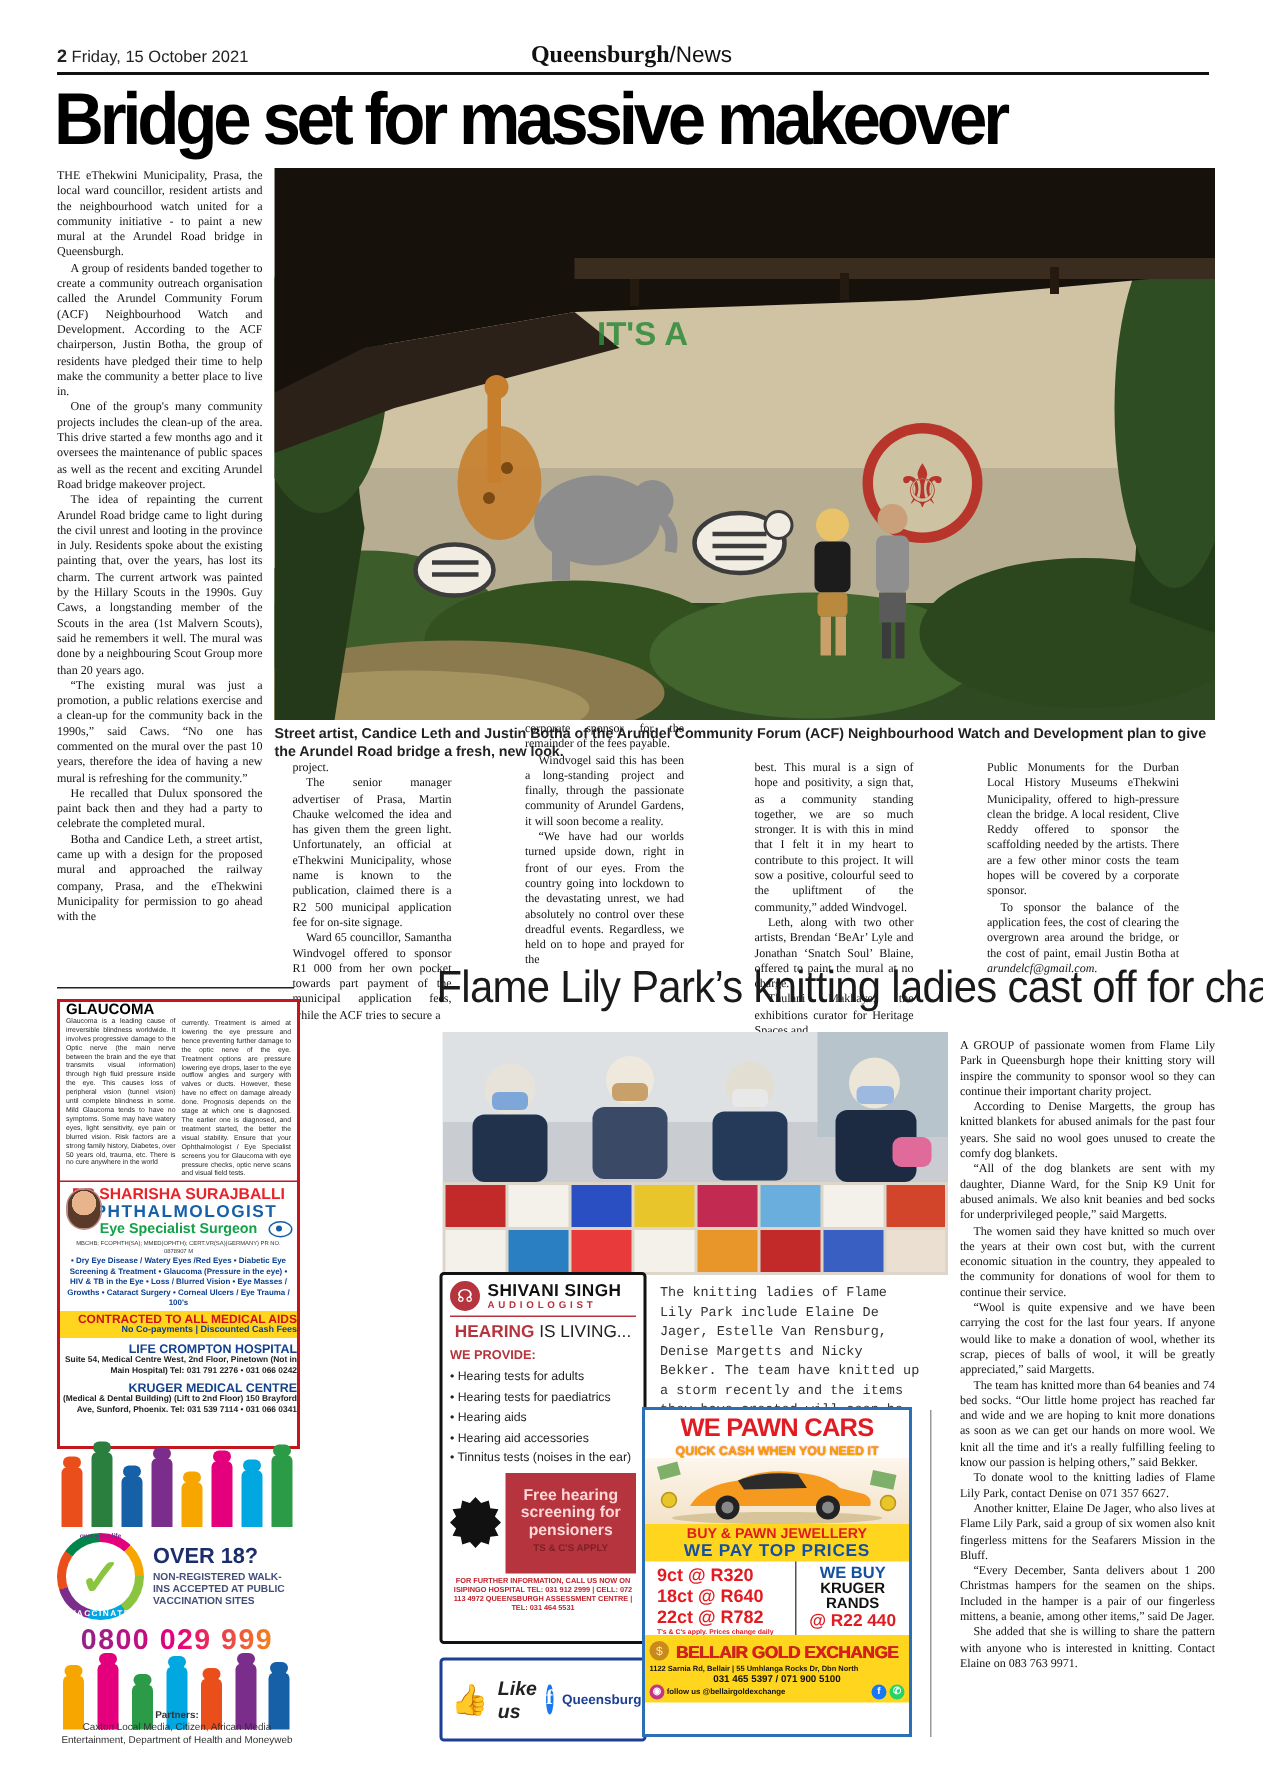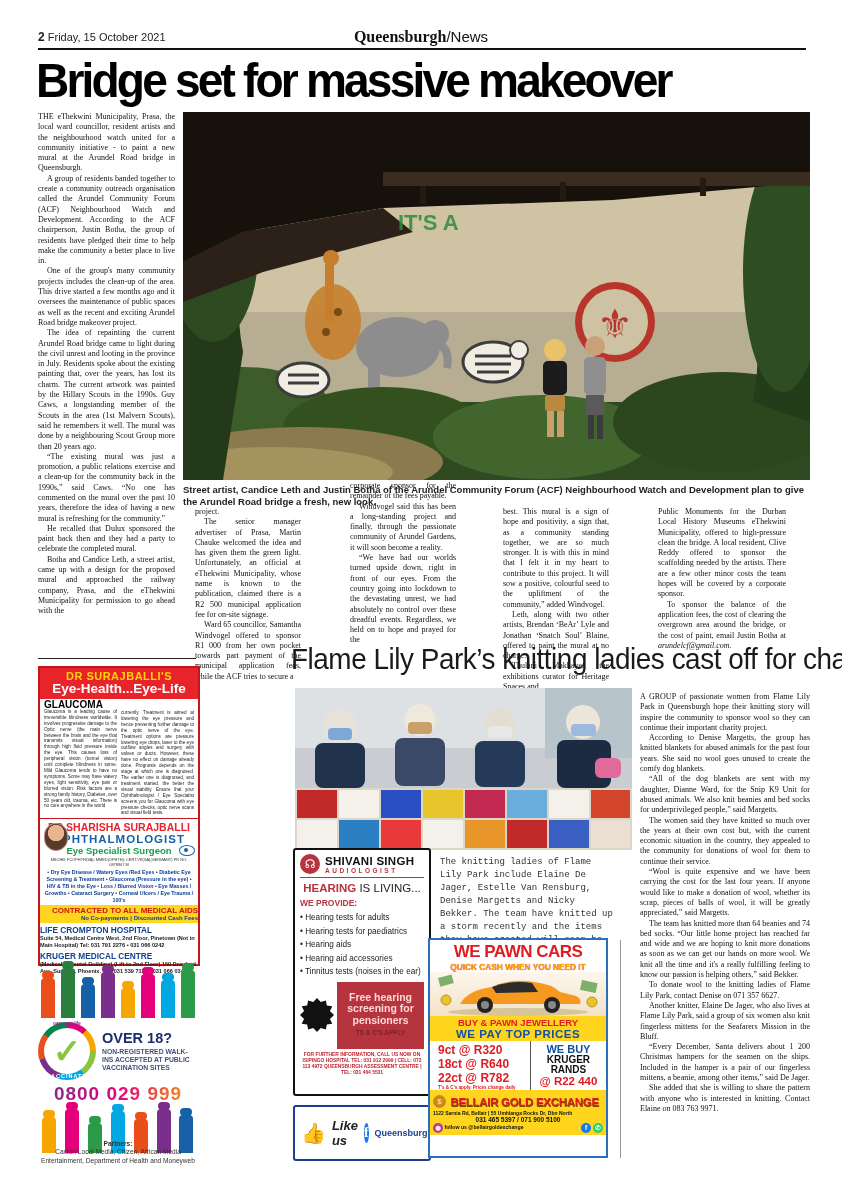--- a/index.html
+++ b/index.html
@@ -47,21 +47,21 @@
   #shar .cr{font-size:3.9px;color:#333;text-align:center;margin-top:1px;}
   #shar .svc{font-size:5.3px;line-height:7px;font-weight:bold;color:#0b3e91;text-align:center;margin-top:2px;}
   .docface{position:absolute;left:4px;top:4px;width:22px;height:26px;border-radius:50%/45%;
            background:radial-gradient(circle at 50% 35%,#e8b48c 0 40%,#5a3a28 41% 100%);border:1px solid #b88;}
   .eyeicon{position:absolute;right:3px;top:26px;width:14px;height:9px;border:1.5px solid #1660a8;
            border-radius:50%;}
   .eyeicon:after{content:"";position:absolute;left:4px;top:1.5px;width:4px;height:4px;border-radius:50%;background:#1660a8;}
   #contr{background:#ffd51e;text-align:right;padding:1px 0 2px;}
   #contr .c1{color:#d01117;font-weight:bold;font-size:8px;}
   #contr .c2{color:#0b3e91;font-weight:bold;font-size:6px;}
-  .hosp{text-align:left;padding-top:2px;}
+  .hosp{text-align:right;padding-top:2px;}
   .hosp .hn{color:#13418f;font-weight:bold;font-size:8.3px;}
   .hosp .ha{font-size:5.6px;line-height:6.8px;color:#222;font-weight:bold;}
   
   #vax{left:38px;top:966px;width:160px;height:200px;}
   .handsrow{display:flex;justify-content:space-around;align-items:flex-end;height:52px;}
   .hand{width:14px;border-radius:4px 4px 0 0;position:relative;}
   .hand:before{content:"";position:absolute;top:-7px;left:1px;right:1px;height:8px;
                border-radius:4px;background:inherit;}
   #vaxmid{display:flex;align-items:center;gap:6px;margin-top:4px;}
   #vlogo{width:58px;height:58px;border-radius:50%;flex:0 0 58px;position:relative;
@@ -310,24 +310,20 @@
     <p>The team has knitted more than 64 beanies and 74 bed socks. “Our little home project has reached far and wide and we are hoping to knit more donations as soon as we can get our hands on more wool. We knit all the time and it's a really fulfilling feeling to know our passion is helping others,” said Bekker.</p>
     <p>To donate wool to the knitting ladies of Flame Lily Park, contact Denise on 071 357 6627.</p>
     <p>Another knitter, Elaine De Jager, who also lives at Flame Lily Park, said a group of six women also knit fingerless mittens for the Seafarers Mission in the Bluff.</p>
     <p>“Every December, Santa delivers about 1 200 Christmas hampers for the seamen on the ships. Included in the hamper is a pair of our fingerless mittens, a beanie, among other items,” said De Jager.</p>
     <p>She added that she is willing to share the pattern with anyone who is interested in knitting. Contact Elaine on 083 763 9971.</p>
   </div>
 
   <div class="abs" id="vrule"></div>
 
   <div class="abs sans" id="eyead">
-    <div id="eyehdr">
-      <div class="l1">DR SURAJBALLI'S</div>
-      <div class="l2">Eye-Health...Eye-Life</div>
-    </div>
     <div id="glau">
       <div class="gc"><div class="gt">GLAUCOMA</div><span>Glaucoma is a leading cause of irreversible blindness worldwide. It involves progressive damage to the Optic nerve (the main nerve between the brain and the eye that transmits visual information) through high fluid pressure inside the eye. This causes loss of peripheral vision (tunnel vision) until complete blindness in some. Mild Glaucoma tends to have no symptoms. Some may have watery eyes, light sensitivity, eye pain or blurred vision. Risk factors are a strong family history, Diabetes, over 50 years old, trauma, etc. There is no cure anywhere in the world</span></div>
       <div class="gc" style="padding-top:8px;">currently. Treatment is aimed at lowering the eye pressure and hence preventing further damage to the optic nerve of the eye. Treatment options are pressure lowering eye drops, laser to the eye outflow angles and surgery with valves or ducts. However, these have no effect on damage already done. Prognosis depends on the stage at which one is diagnosed. The earlier one is diagnosed, and treatment started, the better the visual stability. Ensure that your Ophthalmologist / Eye Specialist screens you for Glaucoma with eye pressure checks, optic nerve scans and visual field tests.</div>
     </div>
     <div id="shar">
       <div class="docface"></div>
       <div class="eyeicon"></div>
       <div class="n1">DR SHARISHA SURAJBALLI</div>
       <div class="n2">OPHTHALMOLOGIST</div>
       <div class="n3">Eye Specialist Surgeon</div>

